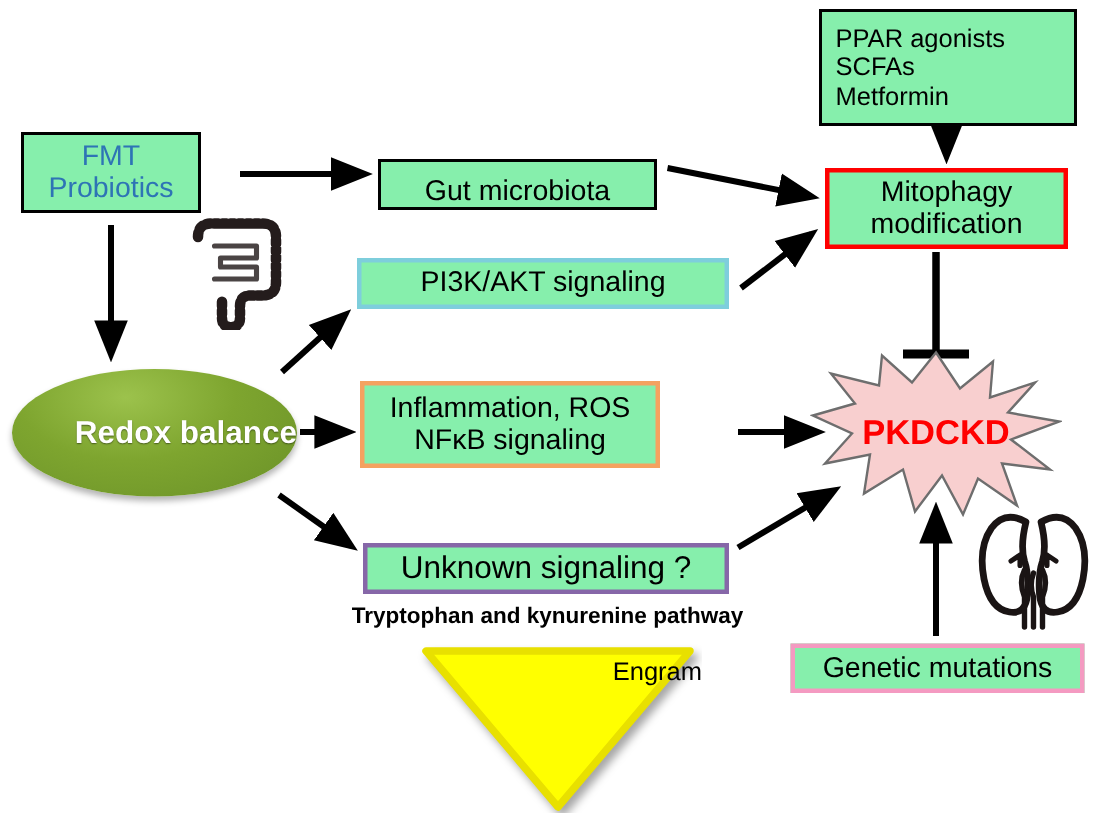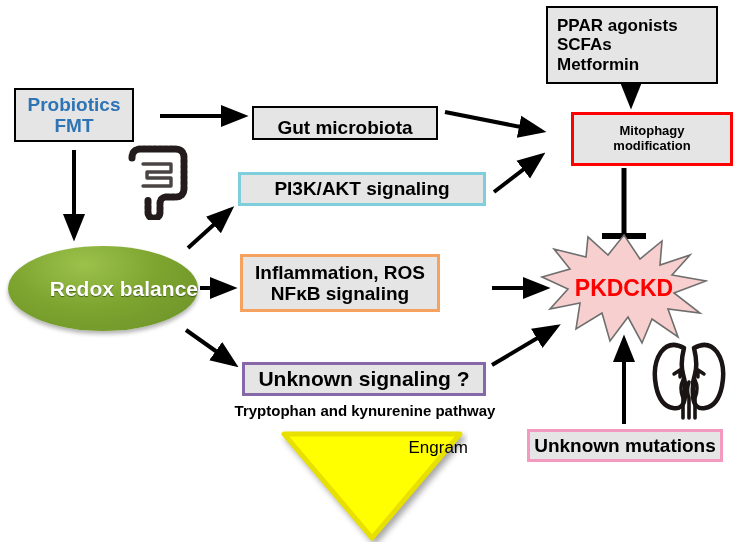--- a/index.html
+++ b/index.html
@@ -15,23 +15,23 @@
     overflow: hidden;
     font-family: "Liberation Sans", sans-serif;
   }
   .node {
     position: absolute;
     box-sizing: border-box;
     display: flex;
     align-items: center;
     justify-content: center;
     text-align: center;
-    font-weight: bold;
+    font-weight: normal;
     line-height: 1.12;
-    background: #e5e5e5;
+    background: #86efac;
     z-index: 3;
   }
   .node.left-align {
     justify-content: flex-start;
     text-align: left;
   }
 
   
   #node-probiotics {
     left: 14px; top: 88px; width: 120px; height: 54px;
@@ -56,22 +56,21 @@
     color: #000000;
     font-size: 17px;
     padding-left: 9px;
   }
 
   
   #node-mitophagy {
     left: 550px; top: 112px; width: 162px; height: 54px;
     border: 3px solid #FF0000;
     color: #000000;
-    font-size: 13px;
-    margin-left: 21px;
+    font-size: 19px;
   }
 
   
   #node-pi3k {
     left: 238px; top: 172px; width: 248px; height: 34px;
     border: 3px solid #7ECEDC;
     color: #000000;
     font-size: 19px;
   }
 
@@ -227,22 +226,22 @@
                q-3 -10 1 -26 z" fill="#ffffff" stroke="#1A1414" stroke-width="4.5" stroke-linejoin="round"></path>
       <path d="M44 12 q14 -8 23 4 q9 13 5 34 q-4 20 -17 22 q-11 2 -12 -12 q-1 -13 2 -22
                q3 -10 -1 -26 z" fill="#ffffff" stroke="#1A1414" stroke-width="4.5" stroke-linejoin="round"></path>
       <path d="M30 34 l-6 4 M30 34 l0 7 M48 34 l6 4 M48 34 l0 7" fill="none" stroke="#1A1414" stroke-width="3.4" stroke-linecap="round"></path>
       <path d="M33 44 q-4 8 0 18 v20 M39 46 q-3 8 0 16 v20 M45 44 q4 8 0 18 v20" fill="none" stroke="#1A1414" stroke-width="3.6" stroke-linecap="round"></path>
     </svg>
   </div>
 
   <div class="node" id="node-probiotics">
     <div>
+      <div>FMT</div>
       <div>Probiotics</div>
-      <div>FMT</div>
     </div>
   </div>
 
   <div class="node" id="node-gut-microbiota">
     <span>Gut microbiota</span>
   </div>
 
   <div class="node left-align" id="node-ppar">
     <div>
       <div>PPAR agonists</div>
@@ -294,16 +293,16 @@
                 112,86 102,110 88,84 70,108 62,80 36,96 40,70 10,76 28,56 2,44 30,36 14,16
                 46,24 48,4 68,22"></polygon>
     </svg>
     <div id="pkd-ckd-label">
       <div>PKD</div>
       <div>CKD</div>
     </div>
   </div>
 
   <div class="node" id="node-genetic">
-    <span>Unknown mutations</span>
+    <span>Genetic mutations</span>
   </div>
 
 </div>
 
 </body></html>

